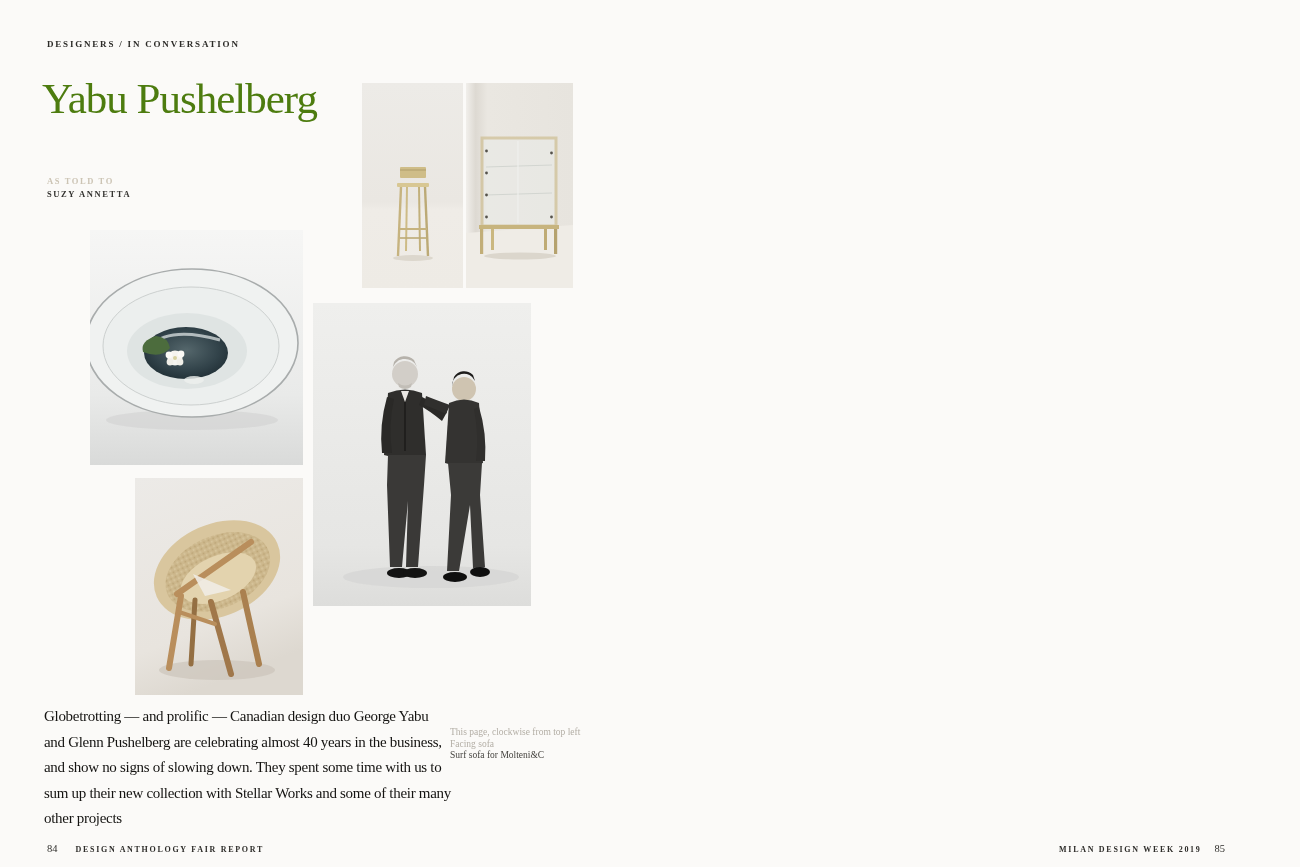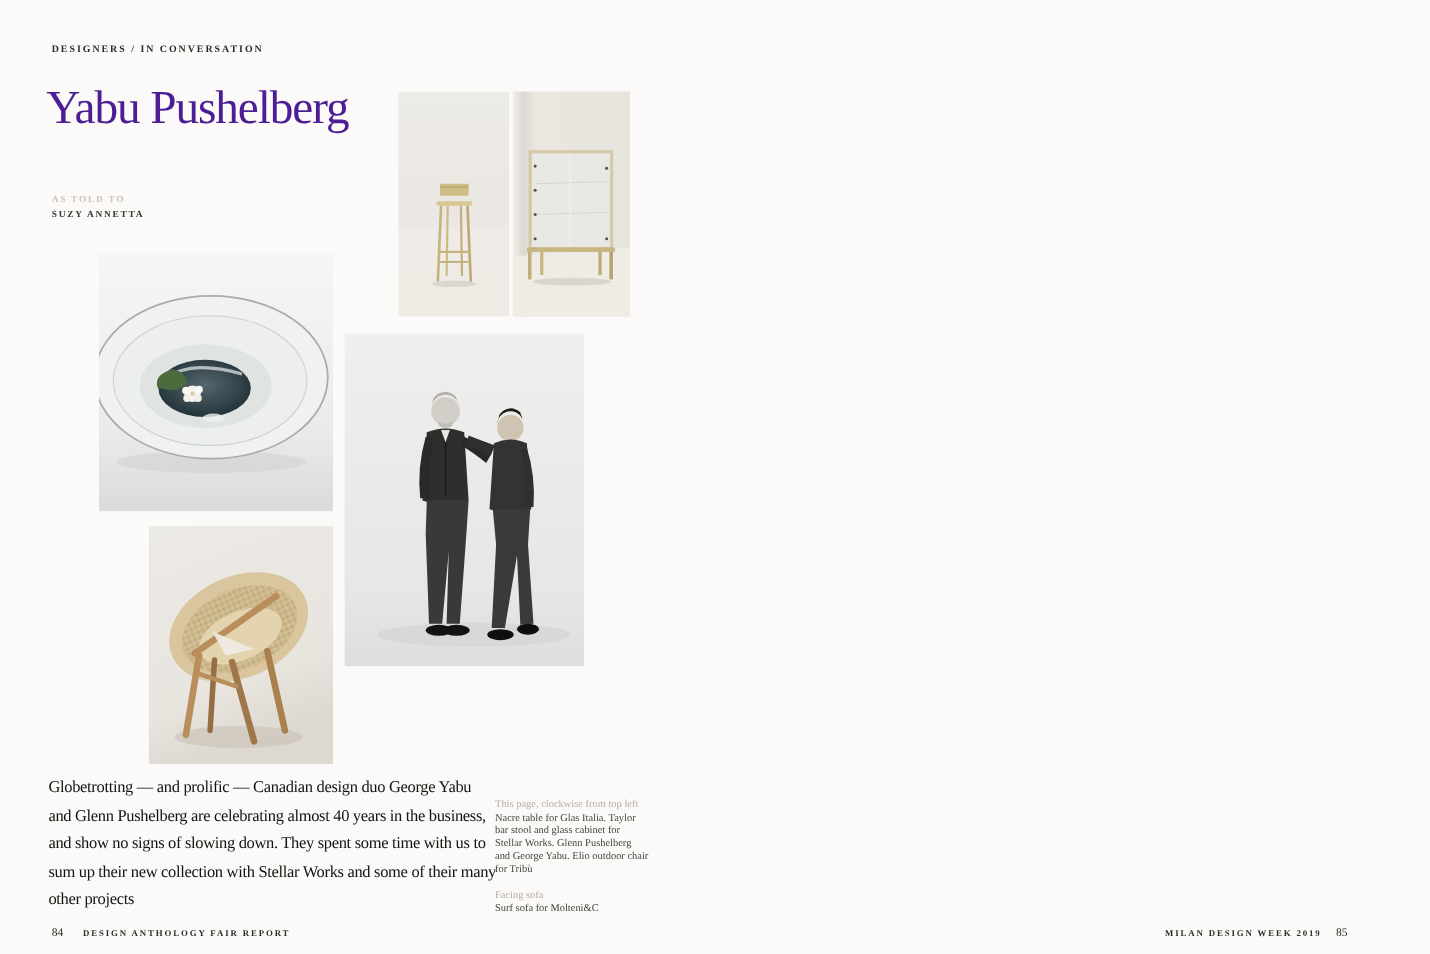--- a/index.html
+++ b/index.html
@@ -11,21 +11,21 @@
   .spread{position:relative;width:1228px;height:867px;}
   .page{position:absolute;top:0;height:867px;}
   .page-left{left:0;width:650px;}
   .page-right{left:612px;width:650px;}
 
   
   .eyebrow{position:absolute;left:47px;top:39px;font-size:9px;letter-spacing:1.8px;
     font-weight:700;color:#2c2b28;}
   .title{position:absolute;left:42px;top:76px;line-height:45px;font-size:43px;
     letter-spacing:-1px;font-weight:400;margin:0;}
-  .title .t1{display:block;color:#4c1d95;}
+  .title .t1{display:block;color:#4d7c0f;}
   .title .t2{display:block;color:#171613;}
   .byline{position:absolute;left:47px;top:176px;font-size:8.5px;letter-spacing:1.6px;font-weight:700;}
   .as-told{color:#ccc4b4;}
   .author{color:#343330;margin-top:3px;}
 
   .intro{position:absolute;left:44px;top:704px;width:408px;margin:0;
     font-size:15px;line-height:25.6px;letter-spacing:-0.3px;color:#141311;}
 
   .caption{position:absolute;left:450px;top:727px;width:140px;
     font-family:Liberation Serif, serif;font-size:9.5px;line-height:11.7px;}
@@ -217,21 +217,20 @@
         <path d="M76 124 L96 196" stroke="#a0774a" stroke-width="6" stroke-linecap="round"></path>
         <path d="M60 122 L56 186" stroke="#946f43" stroke-width="5" stroke-linecap="round"></path>
         <path d="M44 134 L80 146" stroke="#b98e5c" stroke-width="4" stroke-linecap="round"></path>
       </svg>
     </figure>
 
     <p class="intro">Globetrotting — and prolific — Canadian design duo George Yabu and Glenn Pushelberg are celebrating almost 40 years in the business, and show no signs of slowing down. They spent some time with us to sum up their new collection with Stellar Works and some of their many other projects</p>
 
     <div class="caption">
       <div class="cap-label">This page, clockwise from top left</div>
-      <p class="cap-text">Nacre table for Glas Italia. Taylor bar stool and glass cabinet for Stellar Works. Glenn Pushelberg and George Yabu. Elio outdoor chair for Tribù</p>
       <div class="cap-label">Facing sofa</div>
       <p class="cap-text">Surf sofa for Molteni&amp;C</p>
     </div>
 
     <footer class="folio folio-left">
       <span class="pagenum">84</span><span class="folio-text">DESIGN ANTHOLOGY FAIR REPORT</span>
     </footer>
   </section>
 
   <section class="page page-right">

